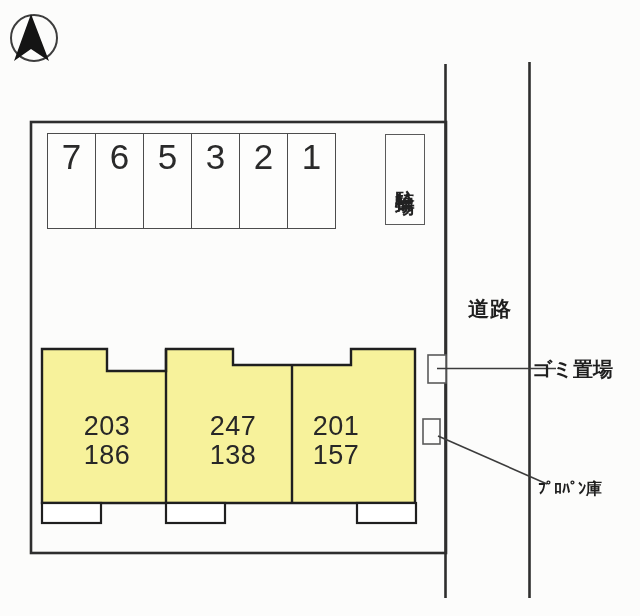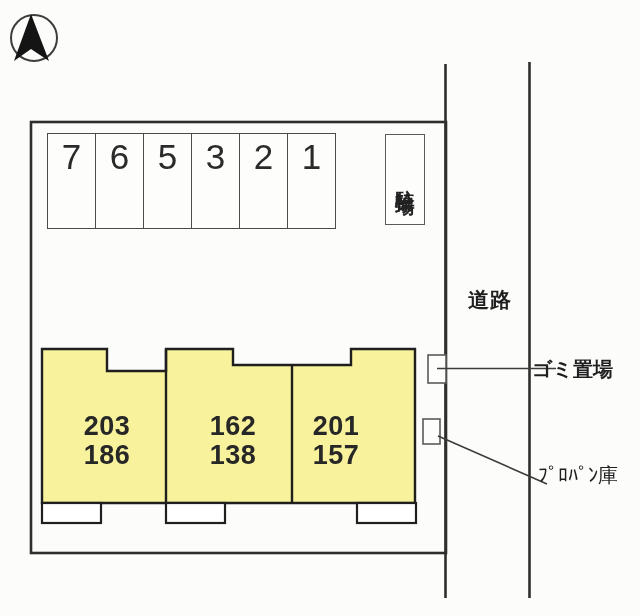--- a/index.html
+++ b/index.html
@@ -4,23 +4,23 @@
 <style>
   html,body{margin:0;padding:0;}
   body{
     width:640px;height:616px;position:relative;overflow:hidden;
     background:#fcfcfb;
     font-family:"Liberation Sans","DejaVu Sans",sans-serif;
     color:#1b1b1b;
   }
   #plan-svg{position:absolute;left:0;top:0;}
   .txt{position:absolute;white-space:pre;color:#1f1f1f;}
-  .road-label{left:468px;top:286px;font-size:21px;font-weight:600;letter-spacing:1px;}
+  .road-label{left:468px;top:295px;font-size:21px;font-weight:600;letter-spacing:1px;}
   .garbage-label{left:532px;top:358px;font-size:20px;font-weight:600;line-height:22px;}
-  .propane-label{left:538px;top:464px;font-size:20px;font-weight:400;line-height:23px;}
+  .propane-label{left:538px;top:477px;font-size:16px;font-weight:700;line-height:23px;}
   .bike-box{
     position:absolute;left:385px;top:134px;width:40px;height:91px;
     border:1.5px solid #5a5a5a;box-sizing:border-box;background:#fdfdfc;
     display:flex;align-items:center;justify-content:center;
   }
   .bike-label{
     writing-mode:vertical-rl;text-orientation:upright;
     font-size:19px;font-weight:600;letter-spacing:4px;color:#222;
   }
   .parking{
@@ -31,21 +31,20 @@
   .stall{
     flex:1;border-right:1.4px solid #4c4c4c;
     text-align:center;padding-top:4px;box-sizing:border-box;
   }
   .stall:last-child{border-right:none;}
   .stall-num{font-size:35px;line-height:38px;color:#2a2a2a;}
   .unit-label{
     position:absolute;top:412px;transform:translateX(-50%);
     text-align:center;font-size:27px;line-height:29px;color:#272727;
     letter-spacing:0.5px;
-    font-weight:bold;
   }
   .u1{left:107px;} .u2{left:233px;} .u3{left:336px;}
 </style>
 </head>
 <body>
 
 <svg id="plan-svg" width="640" height="616" viewBox="0 0 640 616">
 
   <g>
     <circle cx="34" cy="38" r="23" fill="none" stroke="#3d3d3d" stroke-width="2"></circle>
@@ -93,17 +92,17 @@
   </div>
 </div>
 
 <div class="bike-box">
   <span class="bike-label">駐輪場</span>
 </div>
 
 <div class="txt road-label">道路</div>
 
 <div class="unit-label u1"><span>203</span><br><span>186</span></div>
-<div class="unit-label u2"><span>162</span><br><span>138</span></div>
+<div class="unit-label u2"><span>247</span><br><span>138</span></div>
 <div class="unit-label u3"><span>201</span><br><span>157</span></div>
 
 <div class="txt garbage-label">ゴミ置場</div>
 <div class="txt propane-label">ﾌﾟﾛﾊﾟﾝ庫</div>
 
 </body></html>

